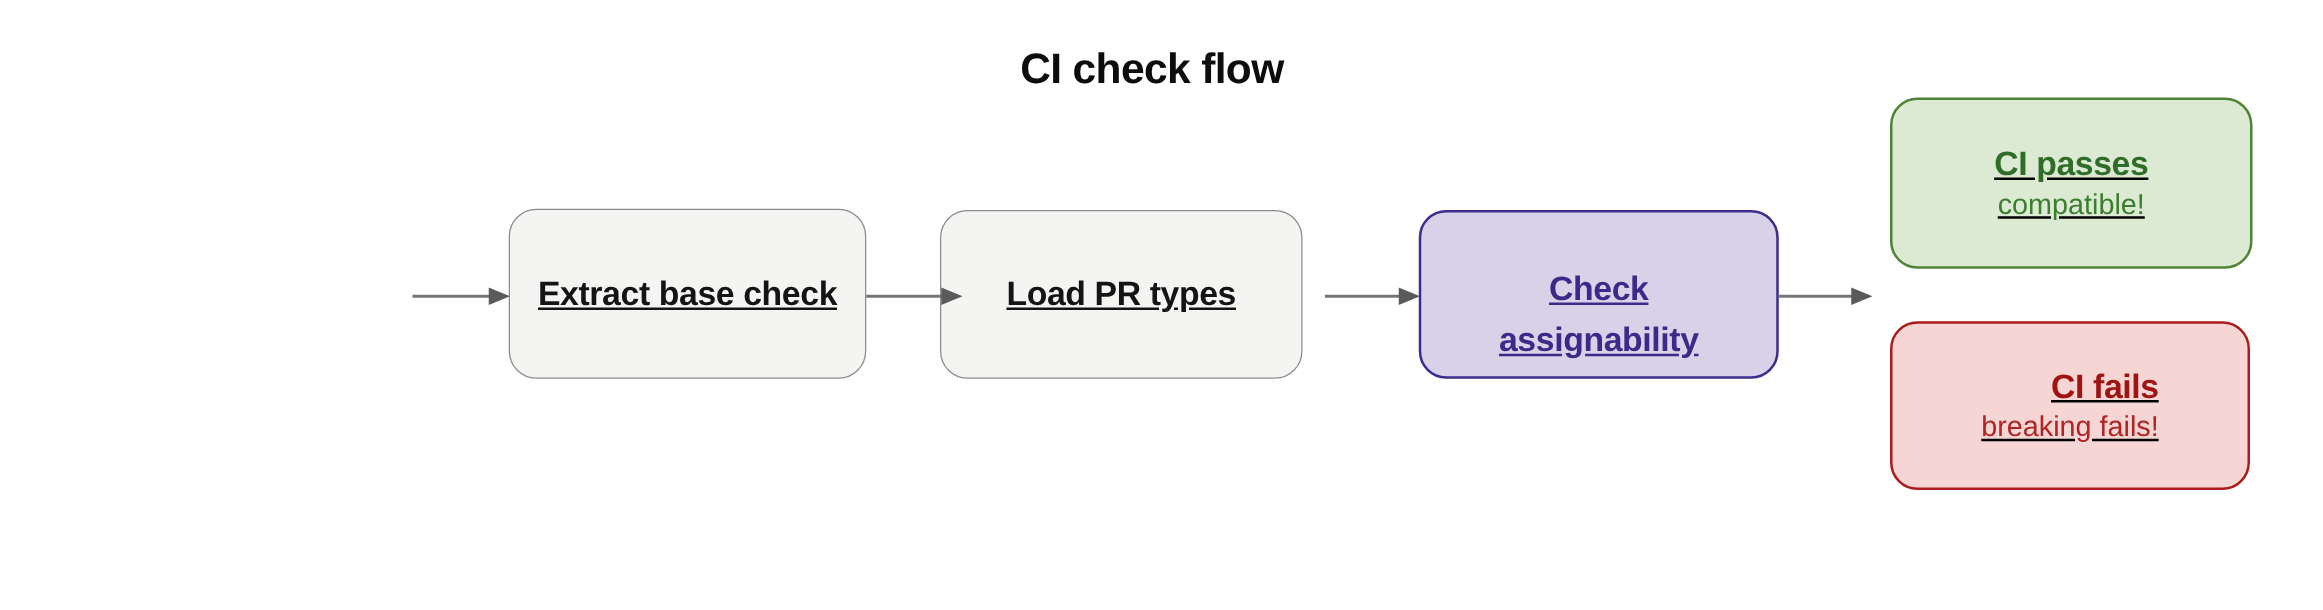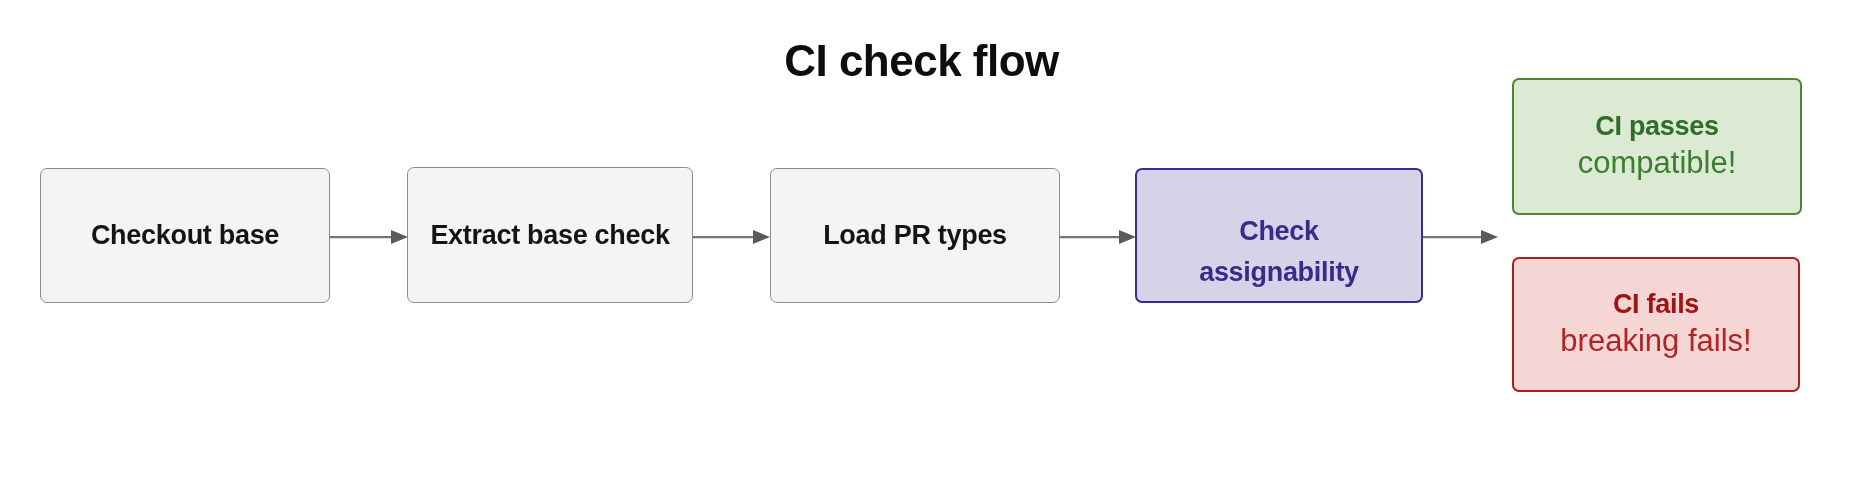--- a/index.html
+++ b/index.html
@@ -33,34 +33,35 @@
     background: var(--canvas-bg);
     overflow: hidden;
   }
 
   .title {
     position: absolute;
     top: 36px;
     left: 0;
     width: 1843px;
     text-align: center;
-    font-size: 44px;
+    font-size: 34px;
     font-weight: 700;
     letter-spacing: -0.5px;
     color: var(--title-text);
   }
 
   .node {
     position: absolute;
     display: flex;
     align-items: center;
     justify-content: center;
     text-align: center;
-    border-radius: 7px;
+    border-radius: 22px;
     line-height: 1.5;
+    text-decoration: underline;
   }
 
   .node .label {
     font-size: 27px;
     font-weight: 700;
     letter-spacing: -0.3px;
   }
 
   .node.step {
     background: var(--node-bg);
@@ -89,31 +90,31 @@
   }
   .node.fail .heading { color: var(--fail-heading); }
   .node.fail .subheading { color: var(--fail-sub); }
 
   .heading {
     font-size: 27px;
     font-weight: 700;
     letter-spacing: -0.3px;
   }
   .subheading {
-    font-size: 31px;
+    font-size: 23px;
     font-weight: 400;
   }
 
   
   #node-1 { left: 40px;   top: 168px; width: 290px; height: 135px; }
   #node-2 { left: 407px;  top: 167px; width: 286px; height: 136px; }
-  #node-3 { left: 770px;  top: 168px; width: 290px; height: 135px; align-items: center; }
+  #node-3 { left: 752px;  top: 168px; width: 290px; height: 135px; align-items: center; }
   #node-4 { left: 1135px; top: 168px; width: 288px; height: 135px; }
   #node-5 { left: 1512px; top: 78px;  width: 290px; height: 137px; }
-  #node-6 { left: 1512px; top: 257px; width: 288px; height: 135px; }
+  #node-6 { left: 1512px; top: 257px; width: 288px; height: 135px; text-align: right; }
 
   #node-2 .label { max-width: 240px; }
   #node-4 .label { max-width: 220px; margin-top: 32px; }
 
   .arrows {
     position: absolute;
     left: 0; top: 0;
     width: 1858px;
     height: 488px;
     pointer-events: none;
@@ -121,23 +122,20 @@
   .arrow-line { stroke: var(--arrow-line); stroke-width: 2.25; }
   .arrow-head { fill: var(--arrow-head); stroke: none; }
 </style>
 </head>
 <body>
 
 <div class="canvas">
 
   <div class="title">CI check flow</div>
 
-  <div class="node step" id="node-1">
-    <span class="label">Checkout base</span>
-  </div>
 
   <div class="node step" id="node-2">
     <span class="label">Extract base check</span>
   </div>
 
   <div class="node step" id="node-3">
     <span class="label">Load PR types</span>
   </div>
 
   <div class="node active" id="node-4">

